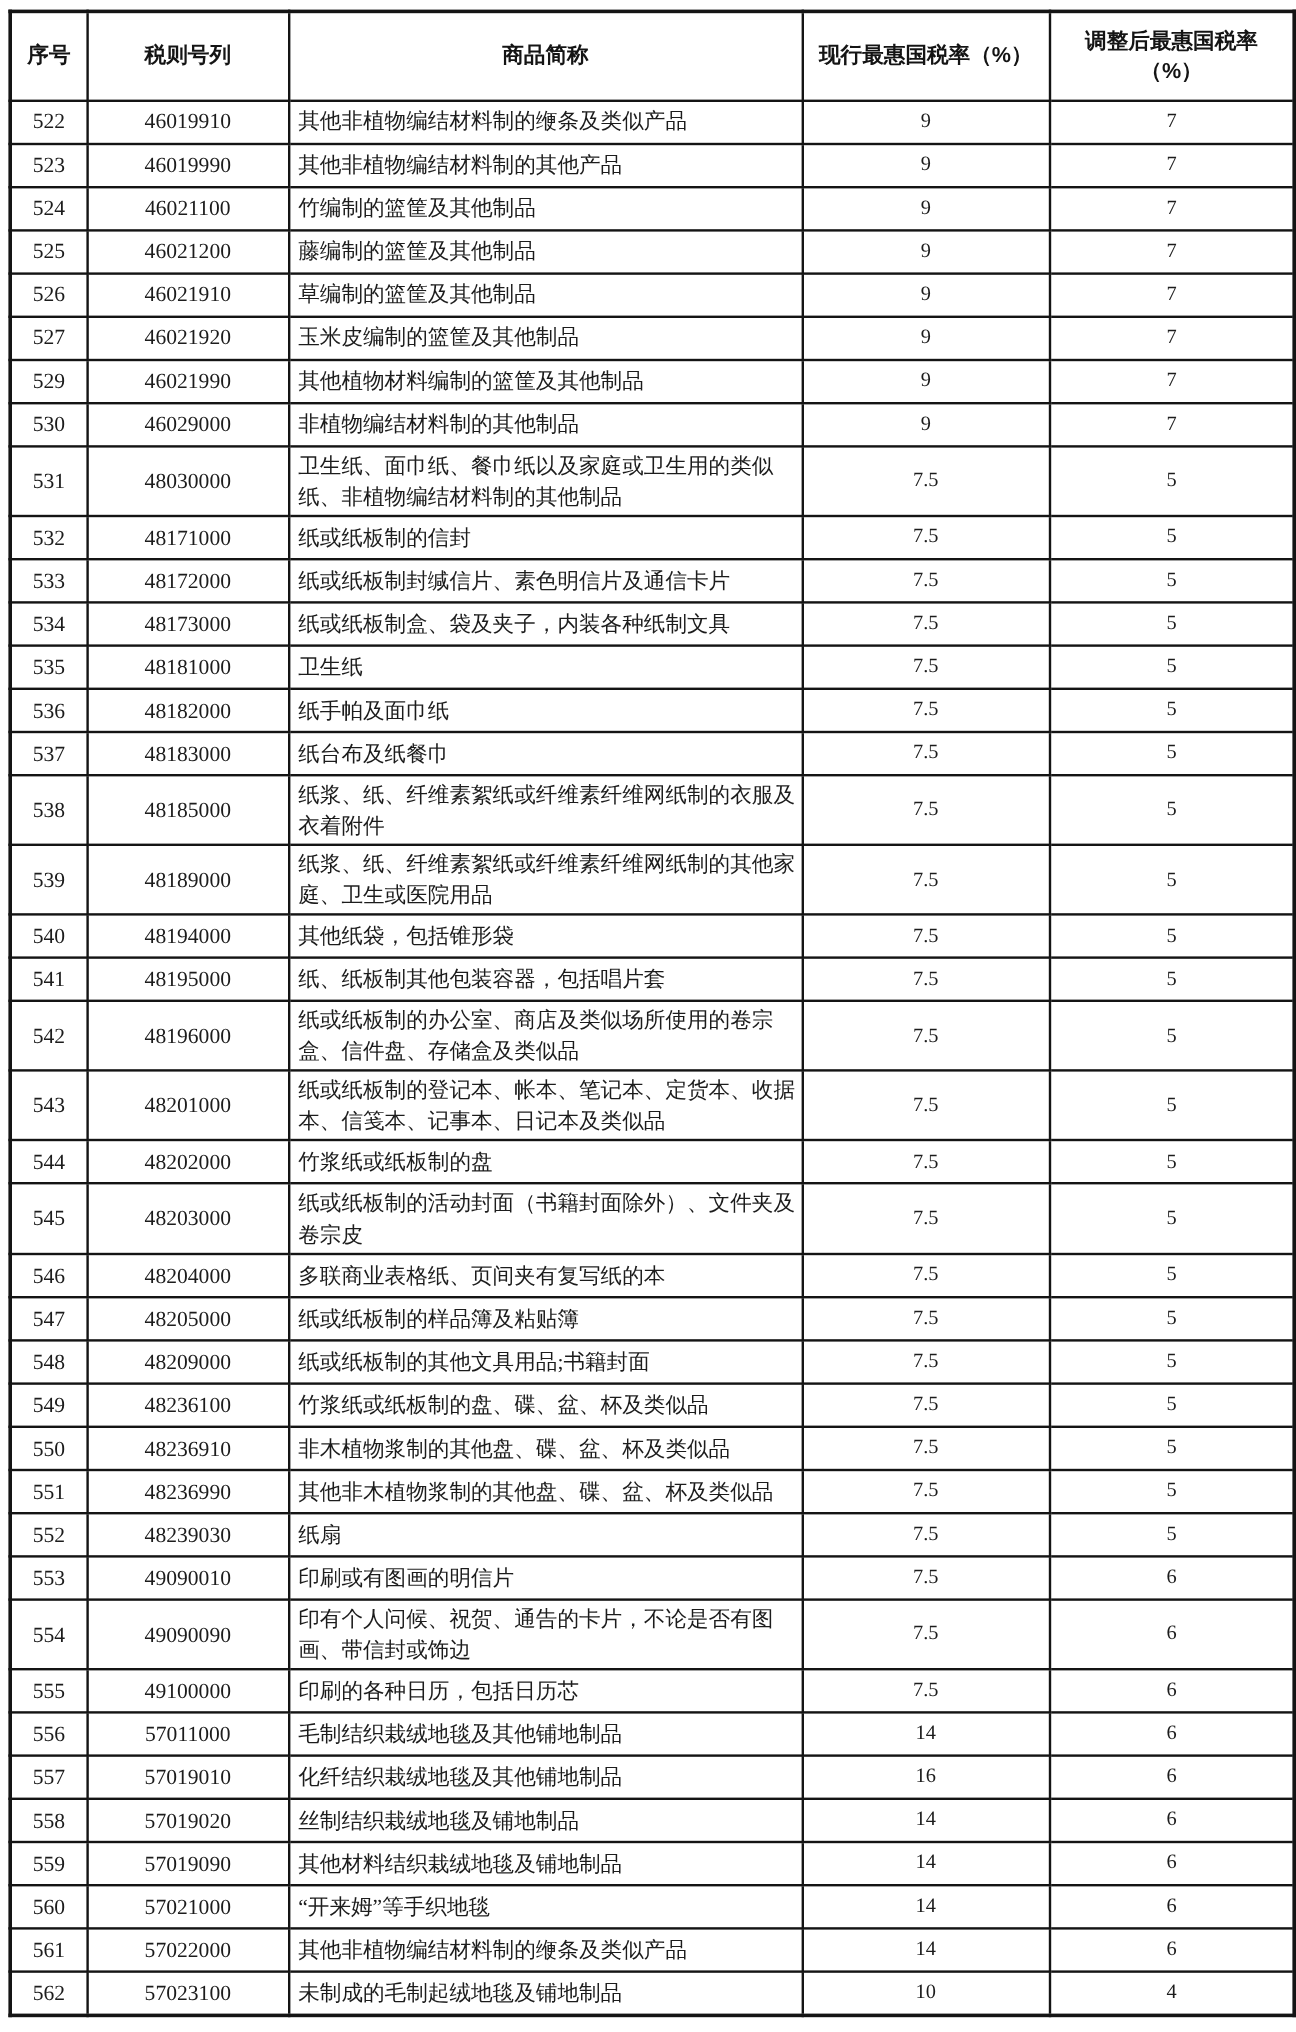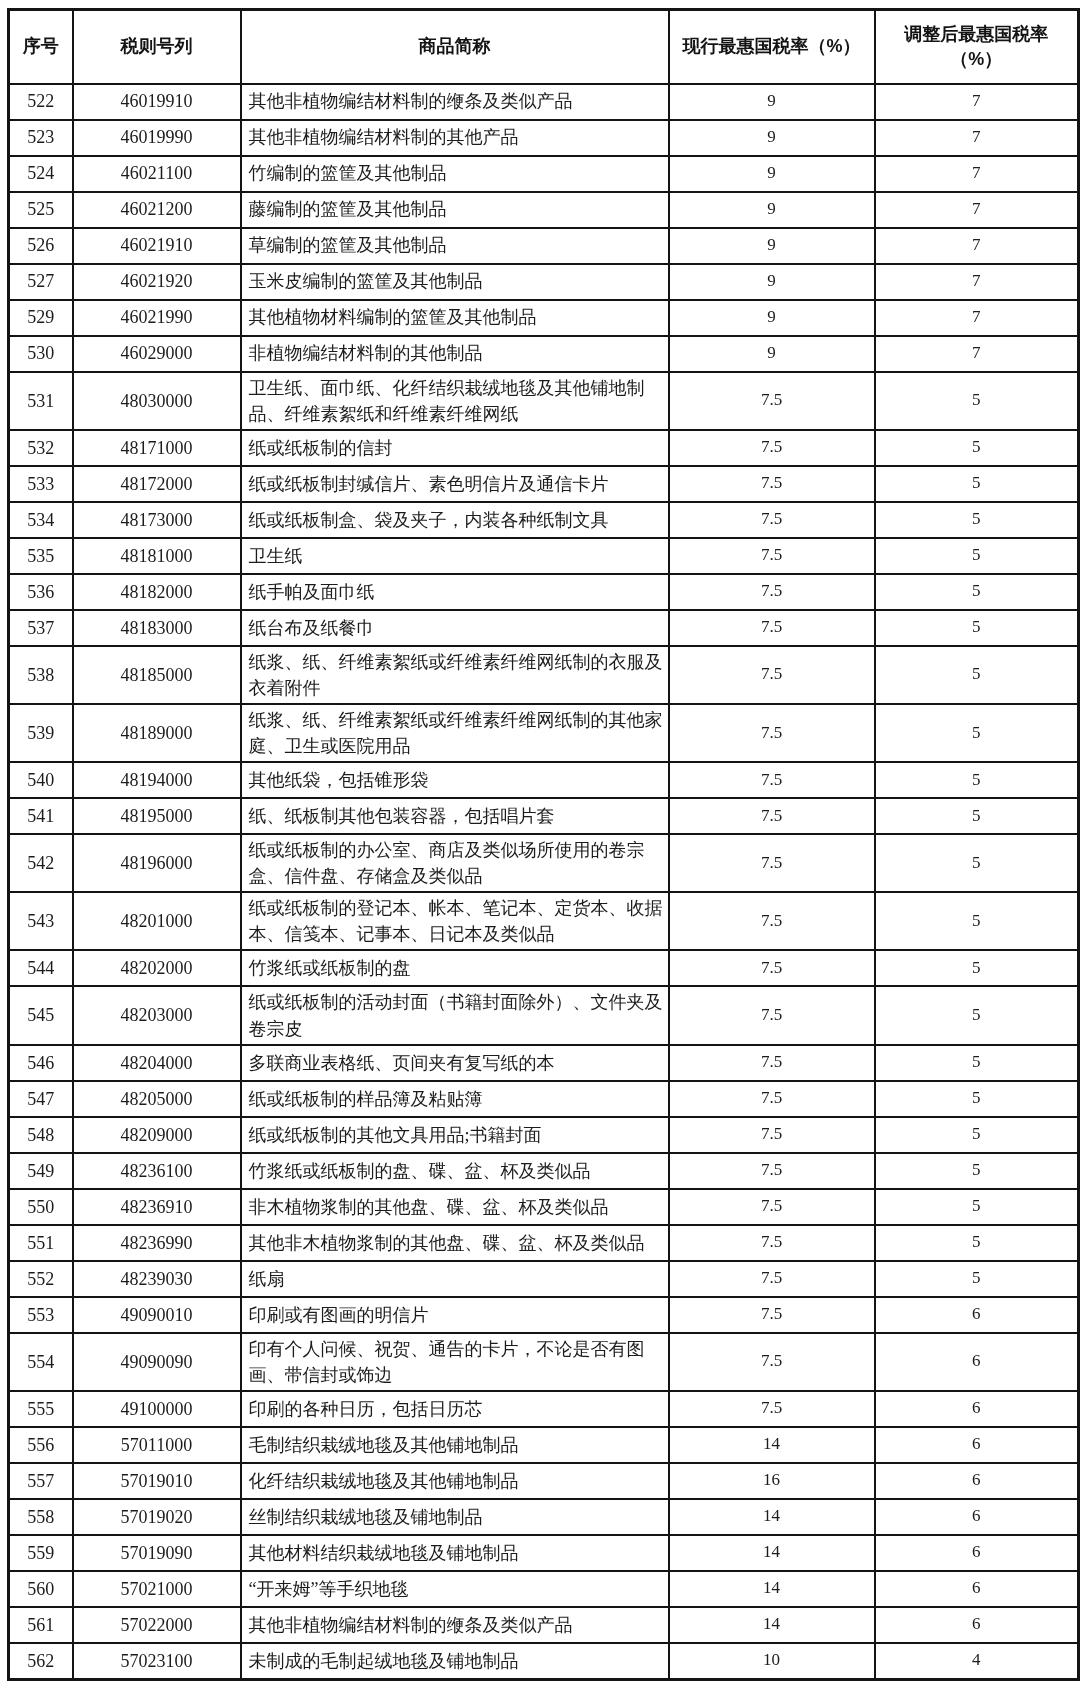--- a/index.html
+++ b/index.html
@@ -147,21 +147,21 @@
         <tr>
           <td class="c-no">530</td>
           <td class="c-code">46029000</td>
           <td class="c-name">非植物编结材料制的其他制品</td>
           <td class="c-rate">9</td>
           <td class="c-rate">7</td>
         </tr>
         <tr>
           <td class="c-no">531</td>
           <td class="c-code">48030000</td>
-          <td class="c-name">卫生纸、面巾纸、化纤结织栽绒地毯及其他铺地制品、纤维素絮纸和纤维素纤维网纸</td>
+          <td class="c-name">卫生纸、面巾纸、餐巾纸以及家庭或卫生用的类似纸、非植物编结材料制的其他制品</td>
           <td class="c-rate">7.5</td>
           <td class="c-rate">5</td>
         </tr>
         <tr>
           <td class="c-no">532</td>
           <td class="c-code">48171000</td>
           <td class="c-name">纸或纸板制的信封</td>
           <td class="c-rate">7.5</td>
           <td class="c-rate">5</td>
         </tr>

